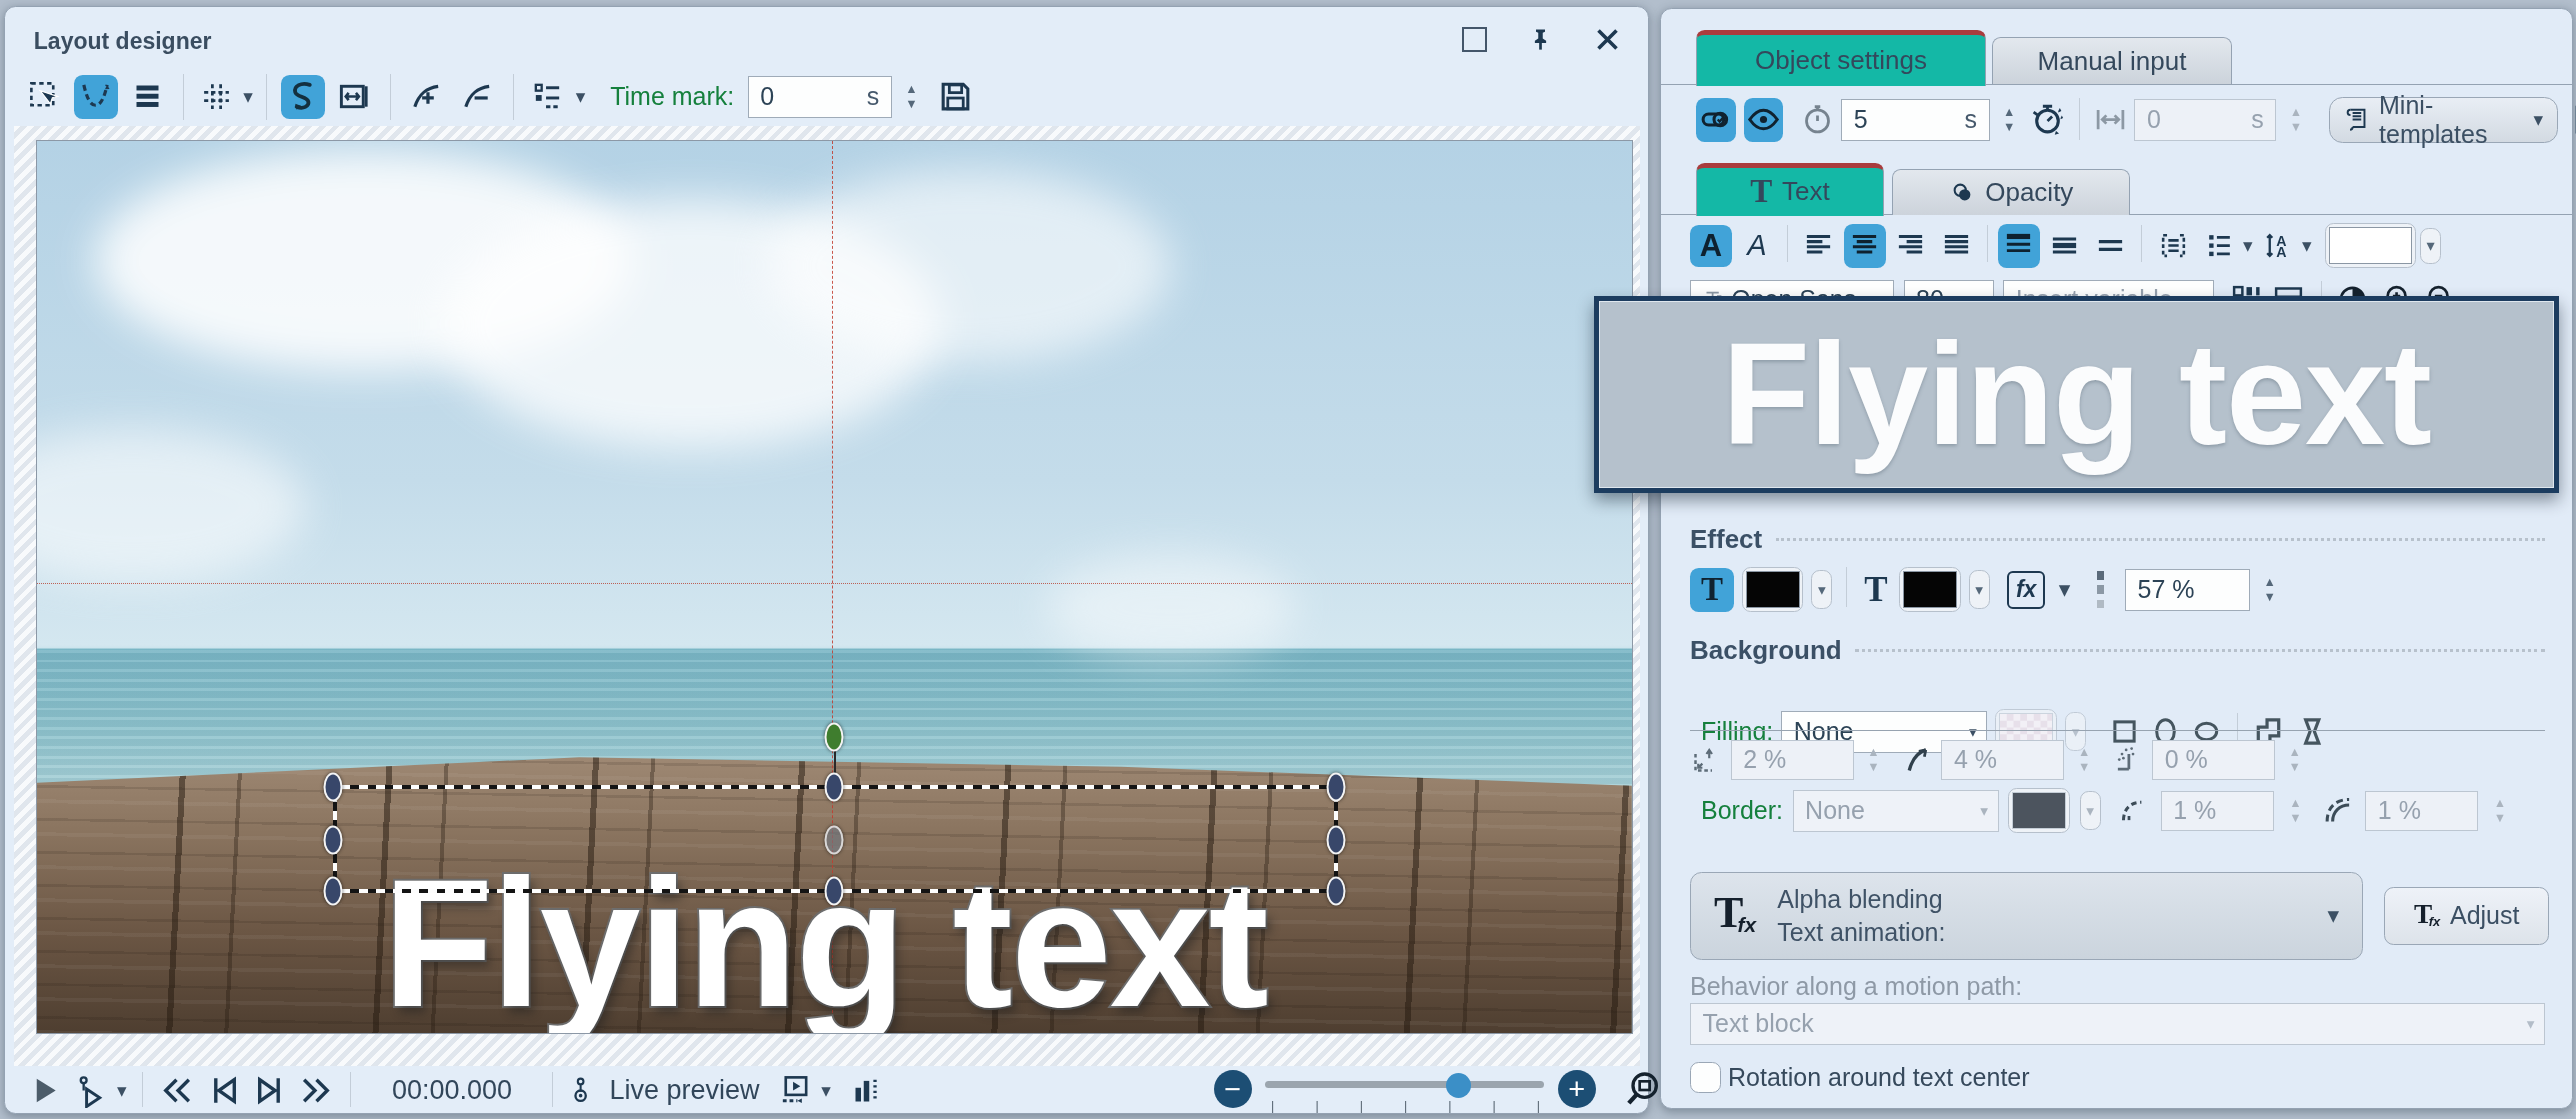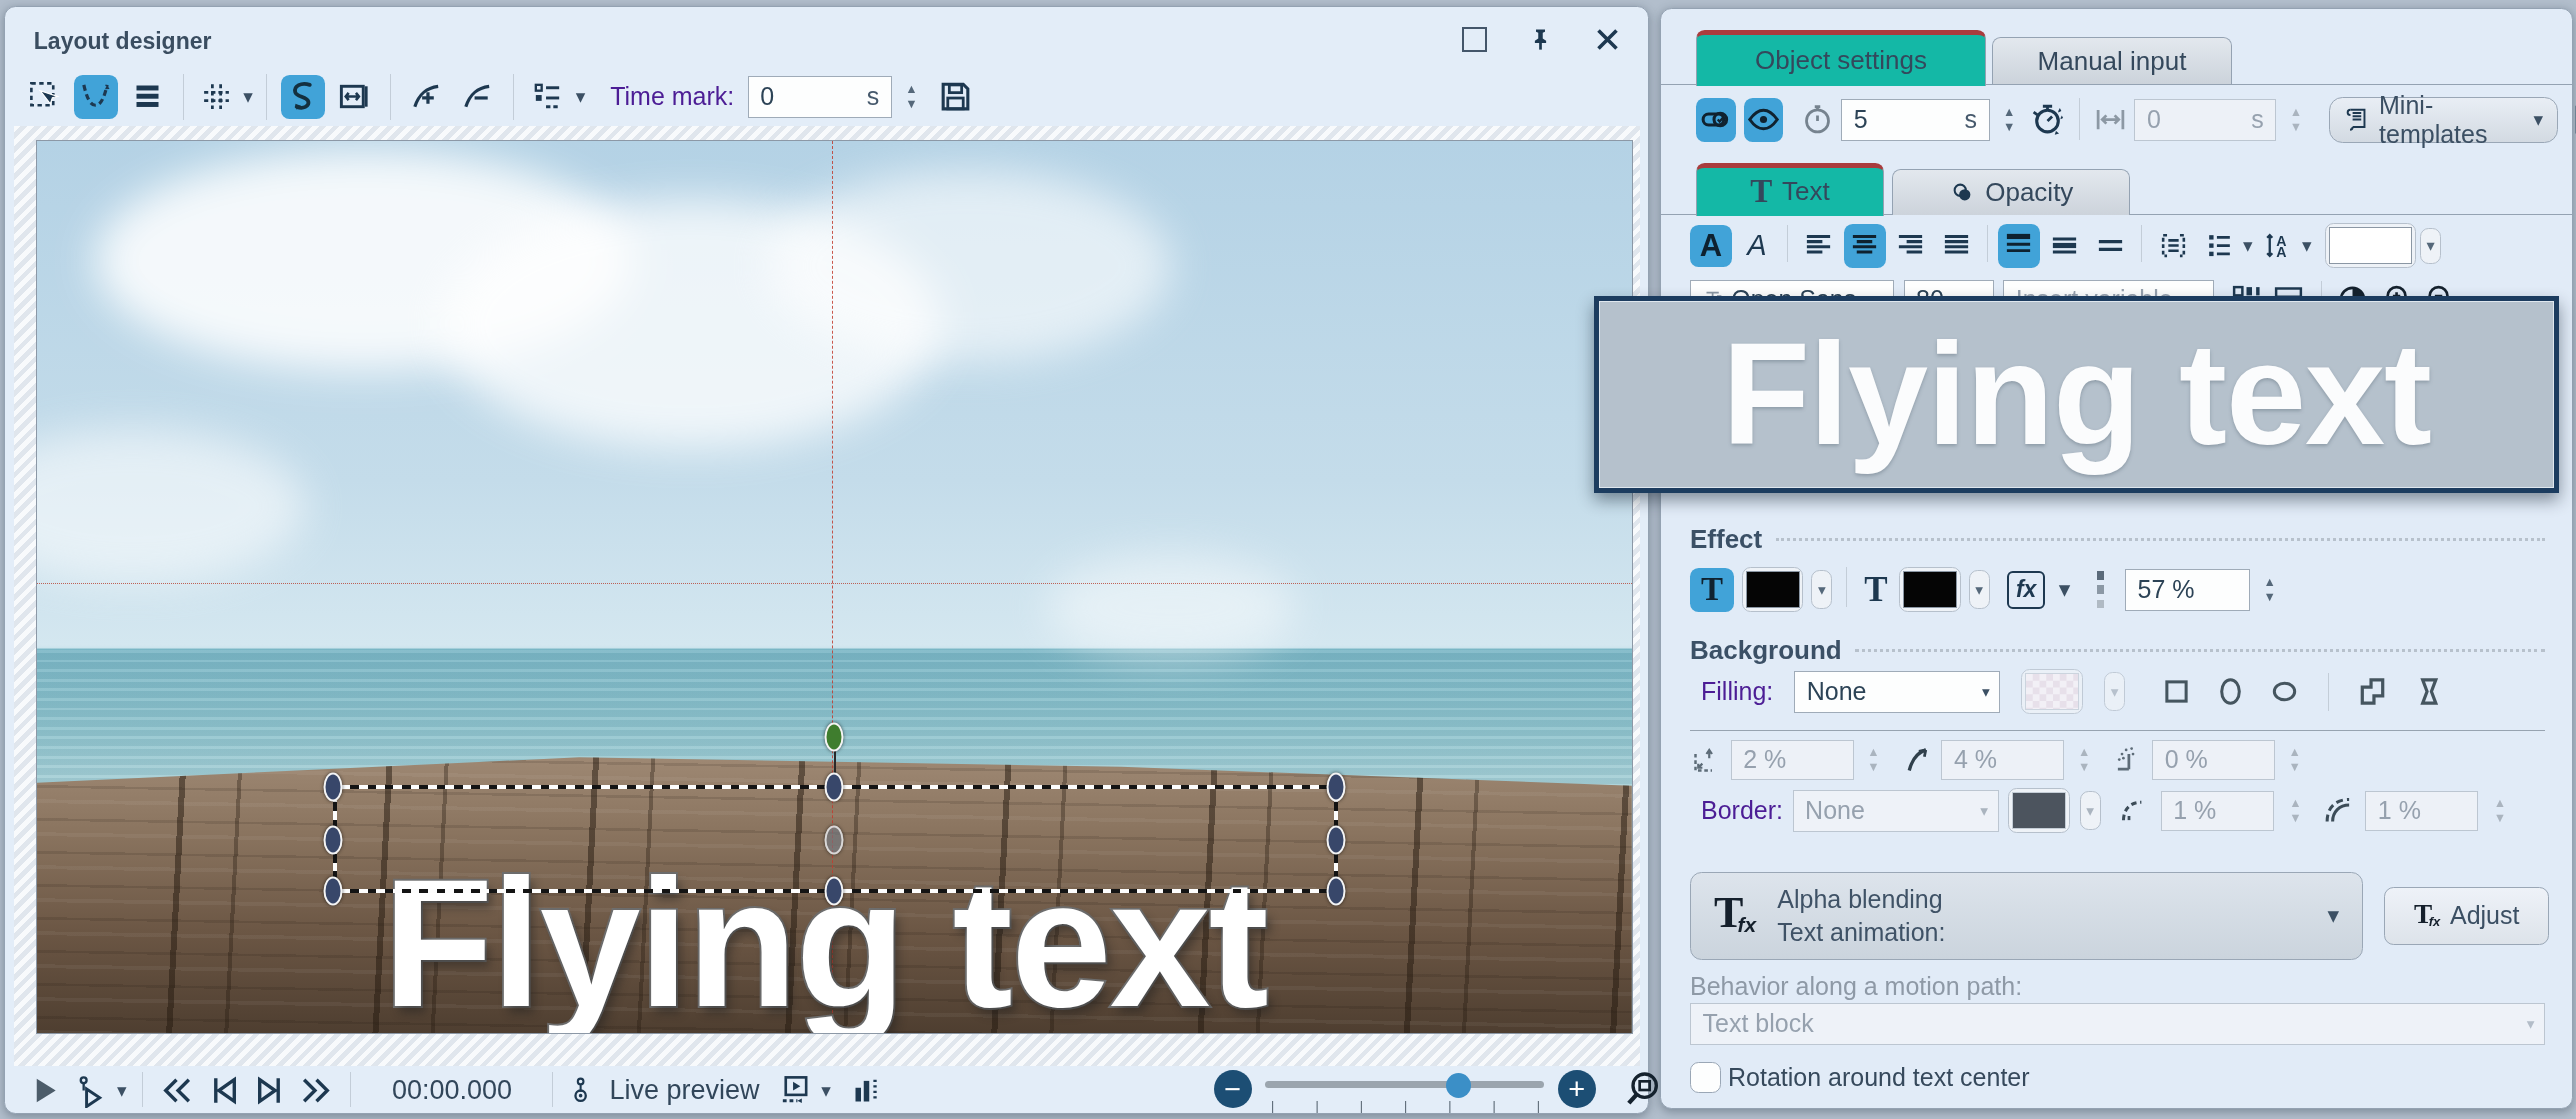--- a/index.html
+++ b/index.html
@@ -11,21 +11,21 @@
   .ic-gray { color:#6b7886; }
   .btn { width:44px; height:44px; border-radius:8.6px; display:flex; align-items:center; justify-content:center; color:#152c42; }
   .btn.active { background:#41a3d8; }
   .vsep { width:1px; background:#c3cdd8; align-self:stretch; margin:3.8px 5.8px; }
   .ipt { background:#fdfefe; border:1px solid #9fabb8; display:flex; align-items:center; color:#2c4356; font-size:25px; padding:0 11.5px; }
   .ipt.dis { background:#edf1f7; border-color:#bcc6d1; color:#96a1ae; }
   .spin { display:flex; flex-direction:column; justify-content:center; gap:3.8px; padding:0 5.8px; color:#55687a; }
   .spin span { font-size:12.5px; line-height:10.6px; }
   .spin.dis { color:#aab4bf; }
   .arrow { color:#3c5064; font-size:19px; }
-  .lbl { color:#4c1d95; font-size:25px; }
+  .lbl { color:#15803d; font-size:25px; }
   .seclbl { color:#3b5066; font-size:26px; font-weight:bold; white-space:nowrap; }
   .dotlead { flex:1; border-top:3.8px dotted #b7c1cc; margin-left:13.5px; height:0; align-self:center; }
   .row { position:absolute; display:flex; align-items:center; }
   .sel { background:#fdfefe; border:1px solid #9fabb8; display:flex; align-items:center; justify-content:space-between; font-size:25px; color:#2c4356; padding:0 9.6px 0 11.5px; }
   .sel.dis { background:#eef2f8; border-color:#bcc6d1; color:#96a1ae; }
   .swatchbox { background:#eef2f7; border:1px solid #b6c0cc; border-radius:8.6px; display:flex; align-items:center; padding:2.9px; }
   .swatch { width:54px; height:37px; border:1.9px solid #8b97a4; }
   .tab { display:flex; align-items:center; justify-content:center; gap:9.6px; font-size:26px; color:#34485c; border:1px solid #94a2b2; border-bottom:none; border-radius:8.6px 8.6px 0 0; }
   .tab.active { background:#14b8a6; border-top:5.8px solid #a93c3e; }
   .tab.inactive { background:linear-gradient(#e3e8ee,#ccd3db); }
@@ -540,21 +540,21 @@
     <div class="spin">
         <span>▲</span>
         <span>▼</span>
       </div>
   </div>
 
   <div class="row" style="left:29px; top:626px; width:855px;">
     <span class="seclbl">Background</span>
     <div class="dotlead"></div>
   </div>
-  <div class="row" style="left:40px; top:661px; height:44px; gap:21px;">
+  <div class="row" style="left:40px; top:701px; height:44px; gap:8px;">
     <span class="lbl">Filling:</span>
     <div class="sel" style="width:206px; height:42px;">
       <span>None</span>
         <span class="arrow" style="font-size:15.4px;">▾</span>
     </div>
     <div class="swatchbox" style="opacity:.75;">
       <div class="swatch" style="border-color:#c4cdd6; background:conic-gradient(#e9dde6 25%, #f8f2f6 0 50%, #e9dde6 0 75%, #f8f2f6 0) 0 0/13.5px 13.5px;"></div>
     </div>
     <div class="swatchbox" style="padding:9.6px 5.8px; opacity:.75;">
         <span class="arrow" style="font-size:15.4px; color:#aab4bf;">▾</span>

